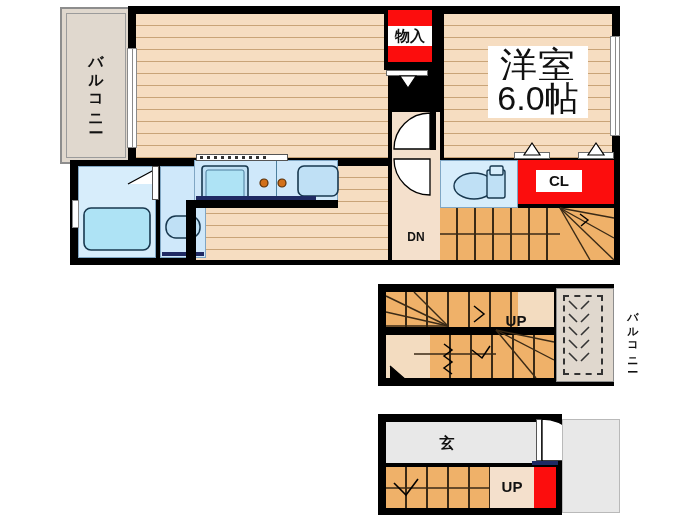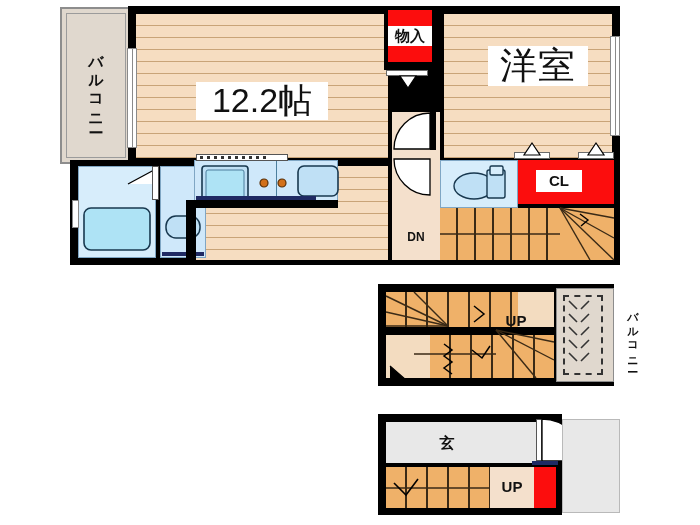--- a/index.html
+++ b/index.html
@@ -59,37 +59,37 @@
     <div class="abs bord floor-balcony" style="left:60px;top:7px;width:72px;height:157px;border:2px solid #8d8d8d;"></div>
     <div class="abs floor-balcony bord" style="left:66px;top:13px;width:60px;height:145px;border:1px solid #9b9b9b;"></div>
     <div class="label vert mid" style="left:66px;top:13px;width:60px;height:145px;">バルコニー</div>
 
     <div class="abs wall" style="left:128px;top:6px;width:492px;height:158px;"></div>
     <div class="abs wall" style="left:70px;top:160px;width:550px;height:105px;"></div>
 
     <div class="abs floor-wood-lines" style="left:136px;top:14px;width:252px;height:144px;"></div>
     <div class="abs floor-wood-lines" style="left:194px;top:166px;width:194px;height:94px;"></div>
 
-    <div class="label lbl-room big2" style="left:196px;top:82px;width:132px;height:38px;">12.2帖</div>
 
     <div class="abs white" style="left:128px;top:48px;width:9px;height:100px;"></div>
     <div class="abs thinline" style="left:132px;top:48px;width:1px;height:100px;"></div>
     <div class="abs" style="left:127px;top:48px;width:10px;height:100px;border:1px solid #8a8a8a;"></div>
 
     <div class="abs wall" style="left:384px;top:6px;width:52px;height:64px;"></div>
     <div class="abs red" style="left:388px;top:10px;width:44px;height:52px;"></div>
     <div class="label boxlbl mid" style="left:388px;top:26px;width:44px;height:20px;">物入</div>
 
     <div class="abs white bord" style="left:386px;top:70px;width:42px;height:6px;"></div>
     <svg class="abs" style="left:400px;top:76px;" width="16" height="12">
       <polygon points="0,0 16,0 8,12" fill="#ffffff" stroke="#000" stroke-width="1.2"></polygon>
     </svg>
 
     <div class="abs floor-wood-lines" style="left:444px;top:14px;width:168px;height:144px;"></div>
     <div class="label lbl-room big1" style="left:488px;top:46px;width:100px;height:40px;">洋室</div>
+    <div class="label lbl-room big2" style="left:488px;top:80px;width:100px;height:38px;">6.0帖</div>
 
     <div class="abs white" style="left:611px;top:36px;width:9px;height:100px;"></div>
     <div class="abs" style="left:610px;top:36px;width:10px;height:100px;border:1px solid #8a8a8a;"></div>
     <div class="abs thinline" style="left:615px;top:36px;width:1px;height:100px;"></div>
 
     <div class="abs white bord" style="left:514px;top:152px;width:36px;height:7px;"></div>
     <svg class="abs" style="left:524px;top:143px;" width="16" height="12">
       <polygon points="8,0 16,12 0,12" fill="#ffffff" stroke="#000" stroke-width="1.2"></polygon>
     </svg>
     <div class="abs white bord" style="left:578px;top:152px;width:36px;height:7px;"></div>

